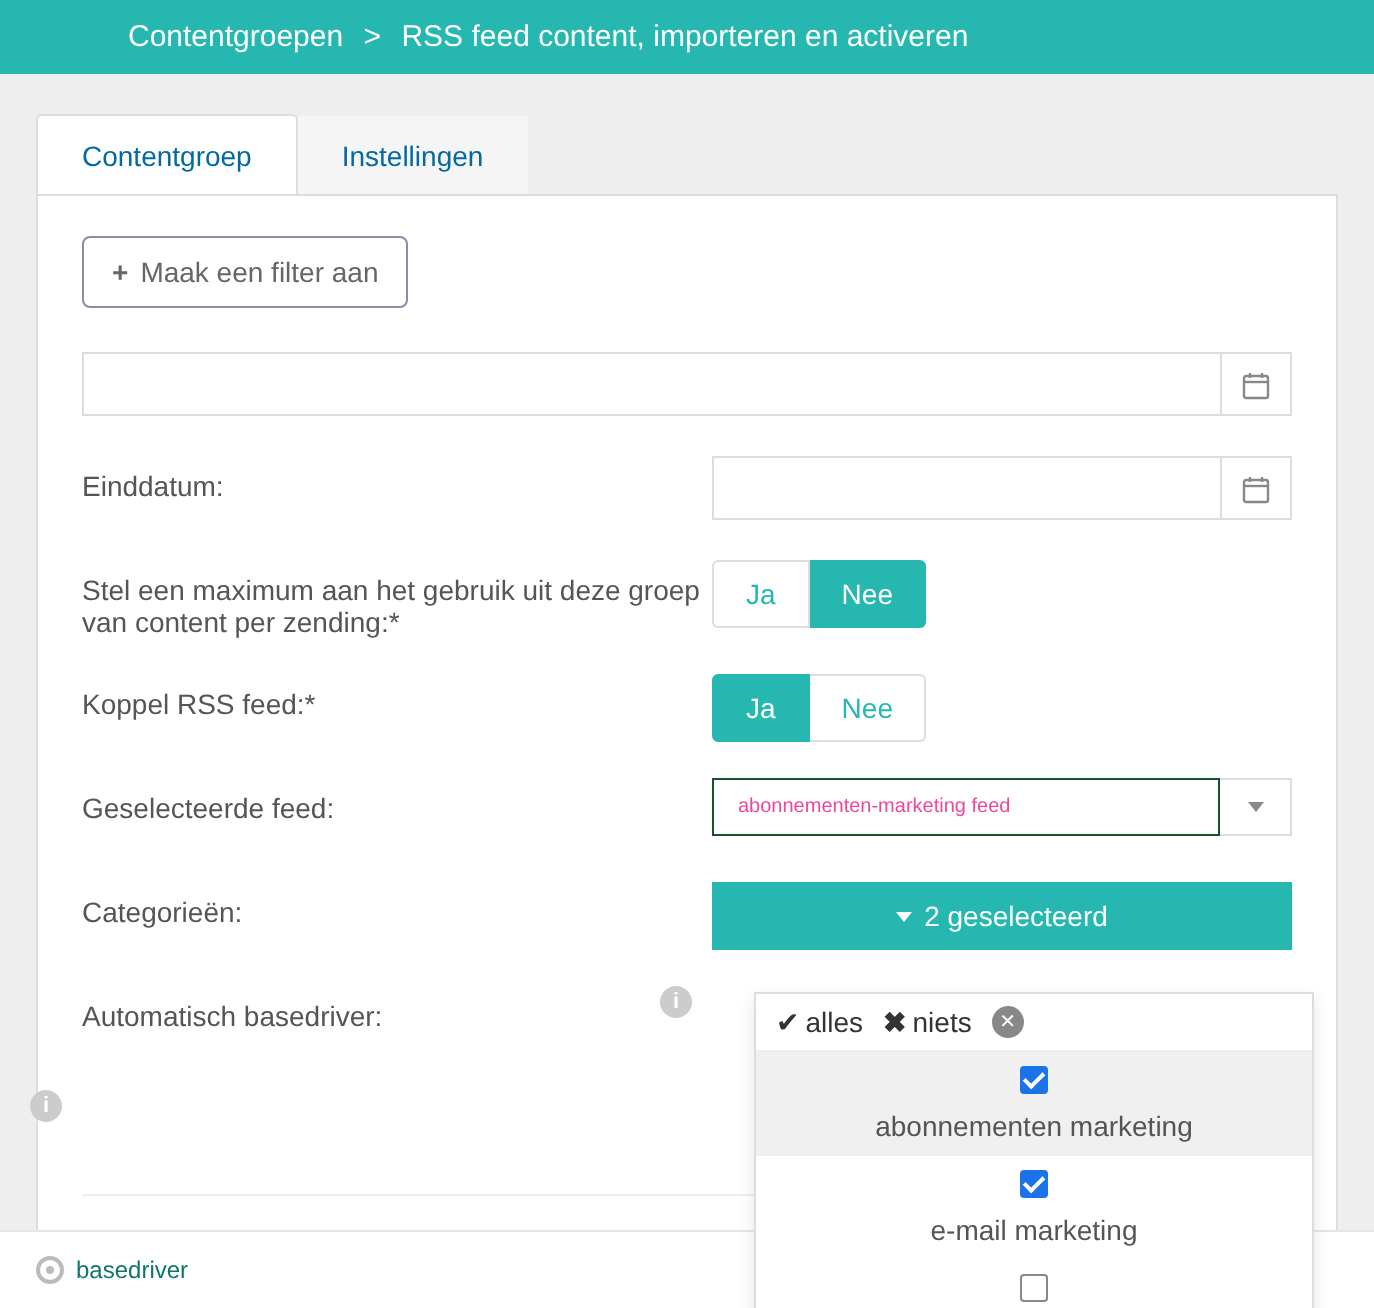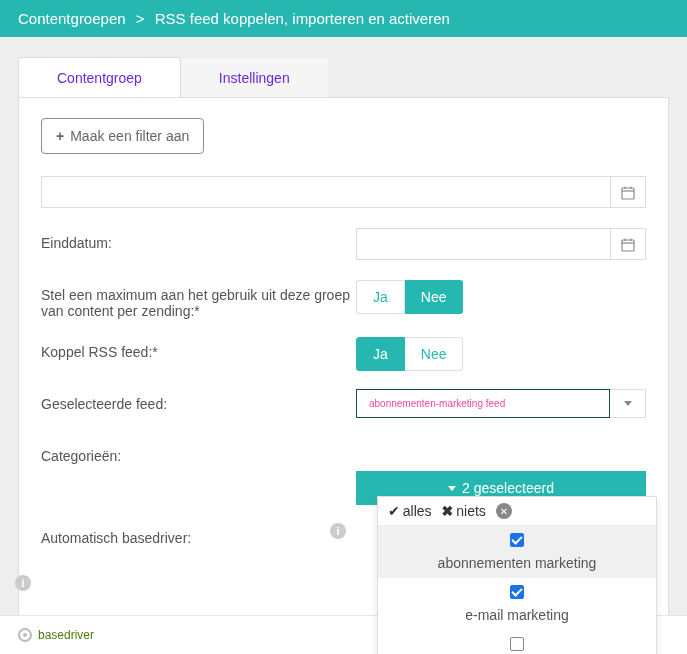--- a/index.html
+++ b/index.html
@@ -12,34 +12,34 @@
     height: 654px;
     overflow: hidden;
     position: relative;
   }
   .header-bar {
     background: #26b8b0;
     color: #fff;
     padding: 10px 18px;
     font-size: 15px;
   }
-  .header-bar a { color: #fff; text-decoration: none; }
+  .header-bar a { color: #fff; text-decoration: none; margin-left: 46px; }
   .header-bar .sep { margin: 0 6px; }
   .main-panel {
     padding: 20px 18px;
     background: #eee;
   }
   .tabs {
     display: flex;
     align-items: flex-end;
   }
   .tab {
-    padding: 12px 38px;
-    font-size: 14px;
-    color: #6d28d9;
+    padding: 12px 22px;
+    font-size: 14px;
+    color: #0369a1;
     background: #f5f5f5;
     border: none;
     cursor: pointer;
     position: relative;
   }
   .tab.active {
     background: #fff;
     border: 1px solid #ddd;
     border-bottom: none;
     border-radius: 3px 3px 0 0;
@@ -156,21 +156,20 @@
     background: #26b8b0;
     color: #fff;
     border: none;
     padding: 9px 12px;
     font-size: 14px;
     cursor: pointer;
     display: flex;
     align-items: center;
     justify-content: center;
     gap: 6px;
-    margin-top: 30px;
   }
   .dropdown-panel {
     position: absolute;
     left: 358px;
     top: 398px;
     width: 280px;
     background: #fff;
     border: 1px solid #ddd;
     box-shadow: 0 3px 8px rgba(0,0,0,0.1);
     z-index: 20;
@@ -236,21 +235,21 @@
     border: none;
     padding: 11px 20px;
     font-size: 14px;
     border-radius: 4px;
     cursor: pointer;
   }
   .footer {
     background: #fff;
     border-top: 1px solid #e5e5e5;
     padding: 12px 18px;
-    color: #4d7c0f;
+    color: #0f766e;
     font-size: 12px;
     display: flex;
     align-items: center;
     gap: 6px;
     position: absolute;
     bottom: 0;
     left: 0;
     right: 0;
   }
   .brand-icon {
@@ -280,21 +279,21 @@
     border-top: 5px solid currentColor;
     display: inline-block;
   }
 </style>
 </head>
 <body>
 
 <div class="header-bar">
   <a href="#">Contentgroepen</a>
   <span class="sep">&gt;</span>
-  <span>RSS feed koppelen, importeren en activeren</span>
+  <span>RSS feed content, importeren en activeren</span>
 </div>
 
 <div class="main-panel">
   <div class="tabs">
     <button class="tab active">Contentgroep</button>
     <button class="tab">Instellingen</button>
   </div>
 
   <div class="tab-body">
     <button class="filter-btn">

